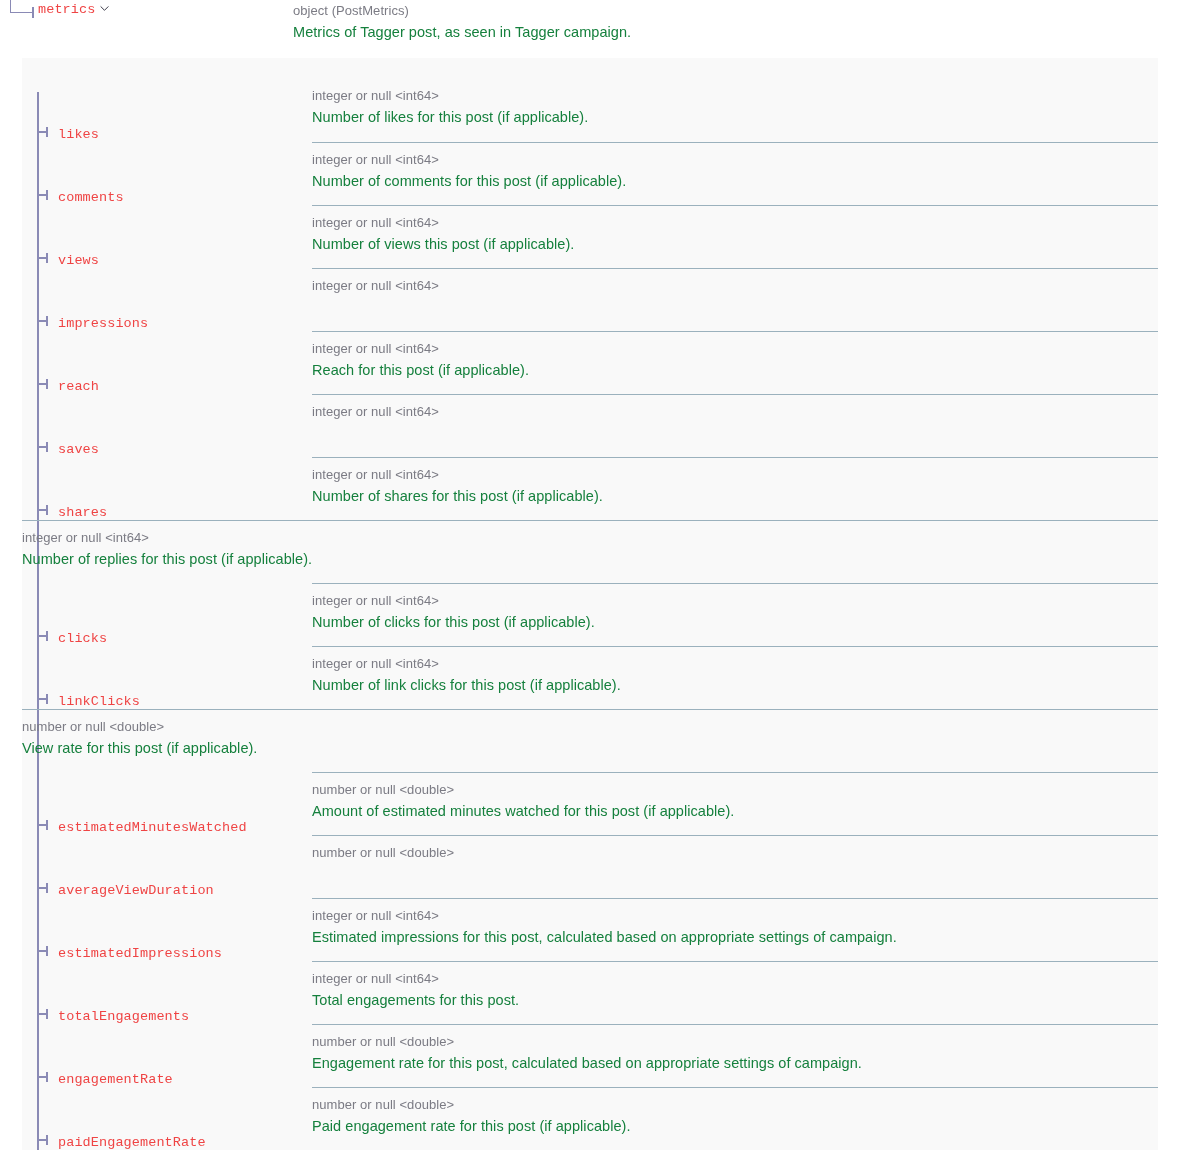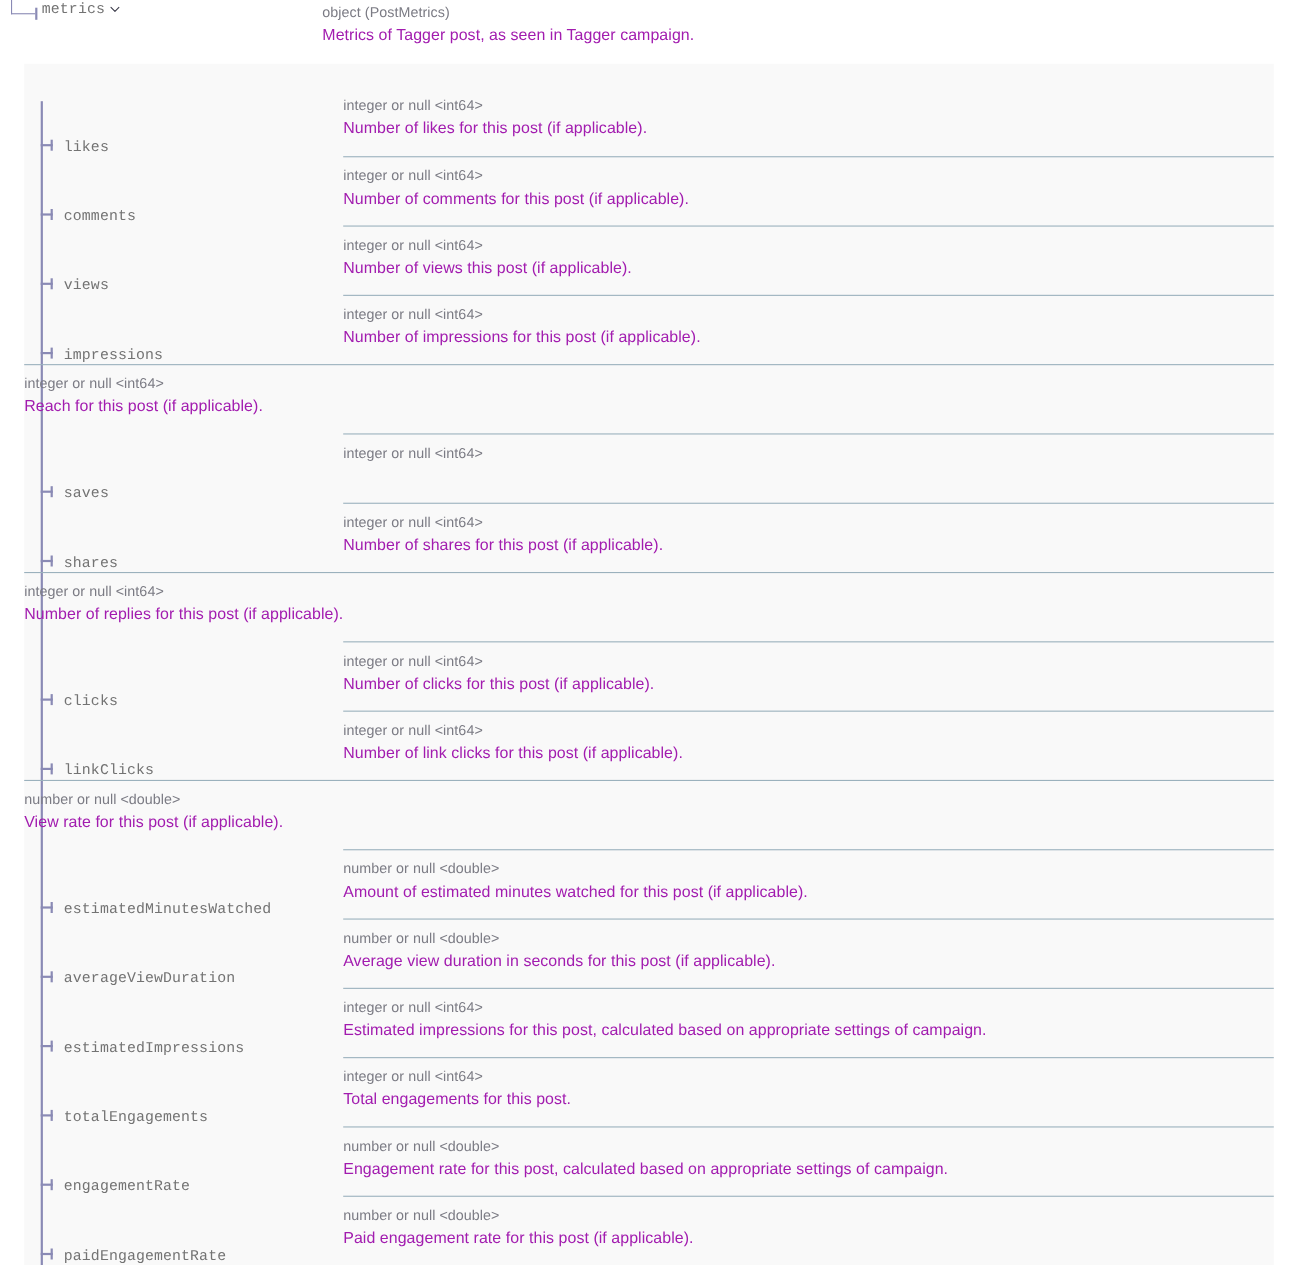--- a/index.html
+++ b/index.html
@@ -39,21 +39,21 @@
   .root-label-col {
     width: 293px;
     padding-left: 38px;
     display: flex;
     align-items: center;
     gap: 5px;
   }
   .prop-name {
     font-family: "Liberation Mono", "DejaVu Sans Mono", monospace;
     font-size: 13.5px;
-    color: #737373;
+    color: #ef4444;
     letter-spacing: 0.1px;
     white-space: nowrap;
   }
   .chevron-down {
     display: inline-block;
     width: 9px; height: 9px;
     position: relative;
     top: -1px;
   }
   .chevron-down svg { display: block; }
@@ -63,21 +63,21 @@
   .type-line {
     font-family: "Liberation Sans", sans-serif;
     font-size: 13px;
     color: #7b7b84;
     line-height: 16px;
     letter-spacing: 0.05px;
   }
   .desc-line {
     font-family: "Liberation Sans", sans-serif;
     font-size: 14.5px;
-    color: #a21caf;
+    color: #15803d;
     line-height: 21px;
     margin-top: 3px;
     letter-spacing: 0.05px;
   }
 
   
   .panel {
     position: relative;
     margin-left: 22px;
     width: 1136px;
@@ -190,25 +190,25 @@
             <div class="type-line">integer or null &lt;int64&gt;</div>
             <div class="desc-line">Number of views this post (if applicable).</div>
           </div>
         </div>
       </div>
       <div class="prop-row">
         <div class="prop-label-col"><span class="tick"></span><span class="prop-name">impressions</span></div>
         <div class="prop-right-col">
           <div class="prop-right-inner right-pad">
             <div class="type-line">integer or null &lt;int64&gt;</div>
-            <div class="desc-line">Number of impressions for this post (if applicable).</div>
-          </div>
-        </div>
-      </div>
-      <div class="prop-row">
+          </div>
+        </div>
+      </div>
+      <div class="prop-row">
+        <div class="prop-label-col"><span class="tick"></span><span class="prop-name">reach</span></div>
         <div class="prop-right-col">
           <div class="prop-right-inner right-pad">
             <div class="type-line">integer or null &lt;int64&gt;</div>
             <div class="desc-line">Reach for this post (if applicable).</div>
           </div>
         </div>
       </div>
       <div class="prop-row">
         <div class="prop-label-col"><span class="tick"></span><span class="prop-name">saves</span></div>
         <div class="prop-right-col">
@@ -267,21 +267,20 @@
             <div class="type-line">number or null &lt;double&gt;</div>
             <div class="desc-line">Amount of estimated minutes watched for this post (if applicable).</div>
           </div>
         </div>
       </div>
       <div class="prop-row">
         <div class="prop-label-col"><span class="tick"></span><span class="prop-name">averageViewDuration</span></div>
         <div class="prop-right-col">
           <div class="prop-right-inner right-pad">
             <div class="type-line">number or null &lt;double&gt;</div>
-            <div class="desc-line">Average view duration in seconds for this post (if applicable).</div>
           </div>
         </div>
       </div>
       <div class="prop-row">
         <div class="prop-label-col"><span class="tick"></span><span class="prop-name">estimatedImpressions</span></div>
         <div class="prop-right-col">
           <div class="prop-right-inner right-pad">
             <div class="type-line">integer or null &lt;int64&gt;</div>
             <div class="desc-line">Estimated impressions for this post, calculated based on appropriate settings of campaign.</div>
           </div>

